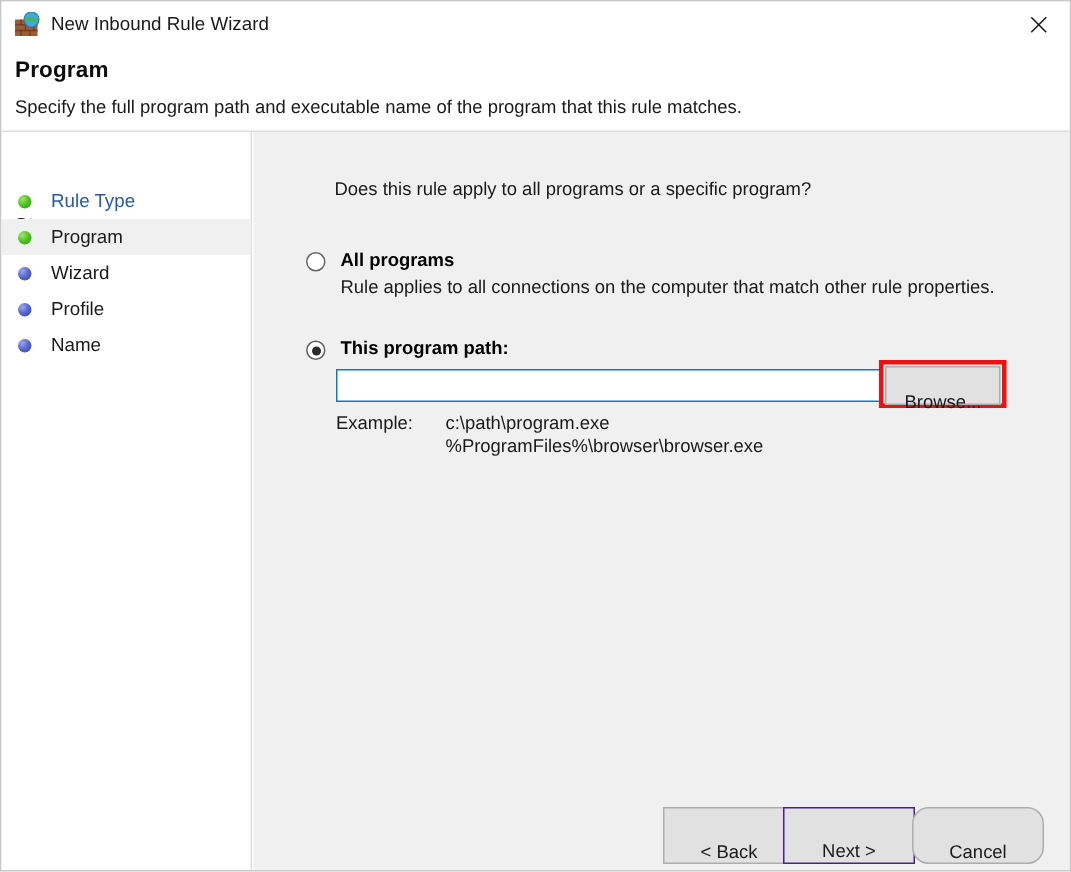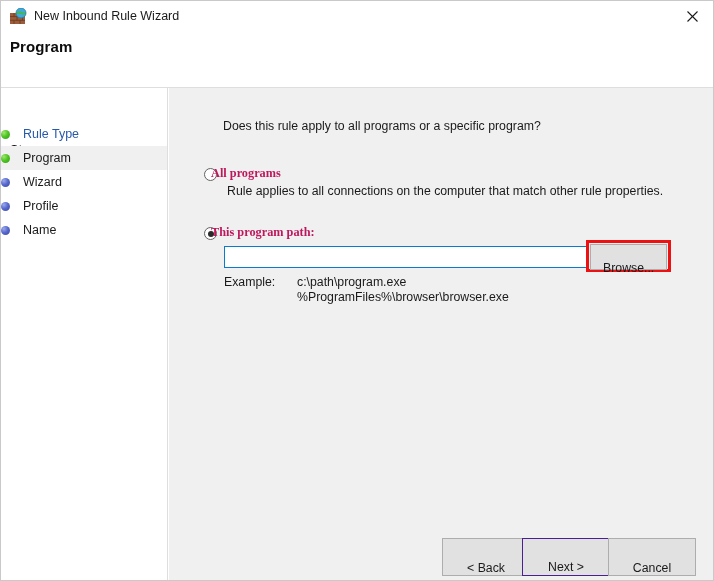--- a/index.html
+++ b/index.html
@@ -120,20 +120,21 @@
     position: absolute;
     left: 0;
     top: 34px;
     width: 166px;
   }
   .step-row {
     position: relative;
     height: 24px;
     display: flex;
     align-items: center;
+    padding-left: 11px;
     box-sizing: border-box;
     cursor: default;
   }
   .step-row.current {
     background: #f0f0f0;
   }
   .step-bullet {
     width: 9px;
     height: 9px;
     border-radius: 50%;
@@ -200,27 +201,26 @@
     top: 50%;
     width: 6px;
     height: 6px;
     margin-left: -3px;
     margin-top: -3px;
     border-radius: 50%;
     background: #2a2a2a;
   }
   .option-title {
     position: absolute;
-    left: 7px;
+    left: 23px;
     top: -1px;
     font-size: 12.3px;
     font-weight: bold;
-    color: #be185d;
+    color: #000000;
     white-space: nowrap;
-    font-family: Liberation Serif, serif;
   }
   .option-desc {
     position: absolute;
     left: 23px;
     top: 17px;
     font-size: 12.3px;
     color: #1a1a1a;
     white-space: nowrap;
   }
 
@@ -306,21 +306,21 @@
     font-size: 12.3px;
     color: #1a1a1a;
     text-align: center;
     line-height: 23px;
     cursor: default;
     pointer-events: auto;
     padding: 18px;
   }
   #btn-back   { left: 273px; }
   #btn-next   { left: 353px; border: 1px solid #4c1d95; line-height: 21px; }
-  #btn-cancel { left: 439px; }
+  #btn-cancel { left: 439px; border-radius: 11px; }
 </style>
 </head>
 <body>
 
 <div id="window">
 
   <div id="titlebar">
     <span id="title-icon">
       <svg width="17" height="17" viewBox="0 0 17 17">
         <rect x="0" y="5" width="15" height="11" fill="#9c5c3a"></rect>
@@ -343,20 +343,21 @@
     <button id="close-button" style="background:none;border:none;">
       <svg width="11" height="11" viewBox="0 0 11 11">
         <line x1="0.5" y1="0.5" x2="10.5" y2="10.5" stroke="#1a1a1a" stroke-width="1.1"></line>
         <line x1="10.5" y1="0.5" x2="0.5" y2="10.5" stroke="#1a1a1a" stroke-width="1.1"></line>
       </svg>
     </button>
   </div>
 
   <div id="header">
     <div id="header-title">Program</div>
+    <div id="header-sub">Specify the full program path and executable name of the program that this rule matches.</div>
   </div>
   <div id="header-rule"></div>
 
   <div id="sidebar">
     <div id="steps-label">Steps:</div>
     <div id="steps-list">
 
       <div class="step-row">
         <span class="step-bullet bullet-green"></span>
         <span class="step-label link">Rule Type</span>

